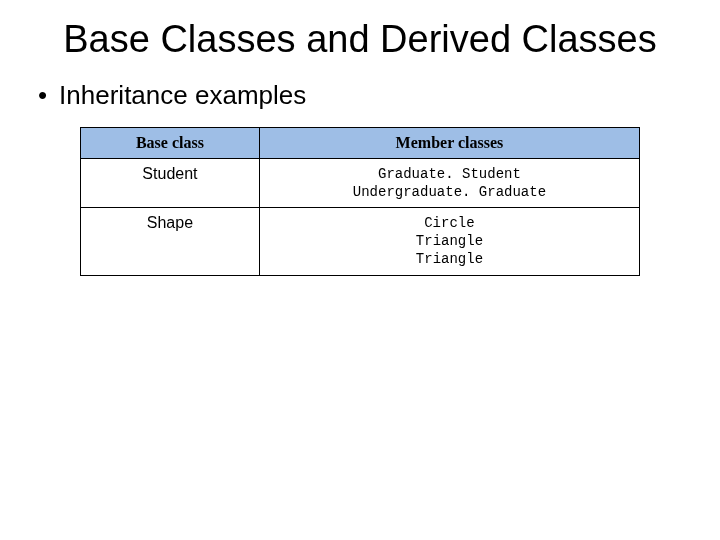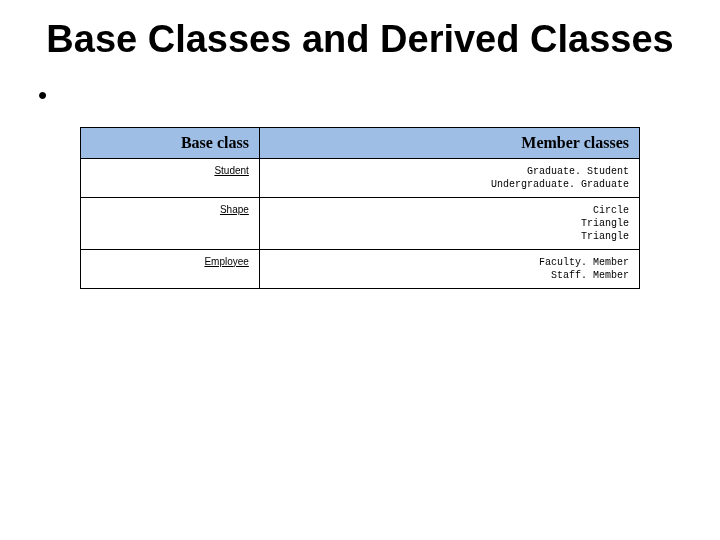--- a/index.html
+++ b/index.html
@@ -8,21 +8,21 @@
     height: 540px;
     background: #fff;
     font-family: Arial, Helvetica, sans-serif;
     color: #000;
     padding: 10px 30px;
   }
   .title {
     font-size: 38px;
     text-align: center;
     margin: 8px 0 18px 0;
-    font-weight: bold;
+    font-weight: normal;
     line-height: 1.15;
   }
   .bullet-row {
     display: flex;
     align-items: baseline;
     margin: 0 0 16px 8px;
     font-size: 26px;
   }
   .bullet-dot {
     margin-right: 12px;
@@ -30,49 +30,49 @@
   .table-wrap {
     margin: 0 50px;
   }
   table {
     border-collapse: collapse;
     width: 100%;
   }
   th, td {
     border: 1px solid #000;
     padding: 6px 10px;
-    text-align: right;
+    text-align: center;
     vertical-align: top;
   }
   th {
     background: #9ebee6;
     font-family: "Times New Roman", Times, serif;
     font-weight: bold;
     font-size: 16px;
   }
   td.base {
     font-family: Verdana, Geneva, sans-serif;
-    font-size: 10px;
+    font-size: 16px;
     width: 32%;
-    text-decoration: underline;
   }
   td.derived {
     font-family: "Courier New", Courier, monospace;
-    font-size: 10px;
+    font-size: 14px;
     line-height: 1.3;
   }
   td.derived div { white-space: nowrap; }
 </style>
 </head>
 <body>
 
 <h1 class="title">Base Classes and Derived Classes</h1>
 
 <div class="bullet-row">
   <span class="bullet-dot">•</span>
+  <span>Inheritance examples</span>
 </div>
 
 <div class="table-wrap">
   <table>
     <thead>
       <tr>
         <th>Base class</th>
         <th>Member classes</th>
       </tr>
     </thead>
@@ -85,22 +85,15 @@
           </td>
         </tr>
         <tr>
           <td class="base">Shape</td>
           <td class="derived">
             <div>Circle</div>
             <div>Triangle</div>
             <div>Triangle</div>
           </td>
         </tr>
-        <tr>
-          <td class="base">Employee</td>
-          <td class="derived">
-            <div>Faculty. Member</div>
-            <div>Staff. Member</div>
-          </td>
-        </tr>
       </tbody>
   </table>
 </div>
 
 </body></html>

